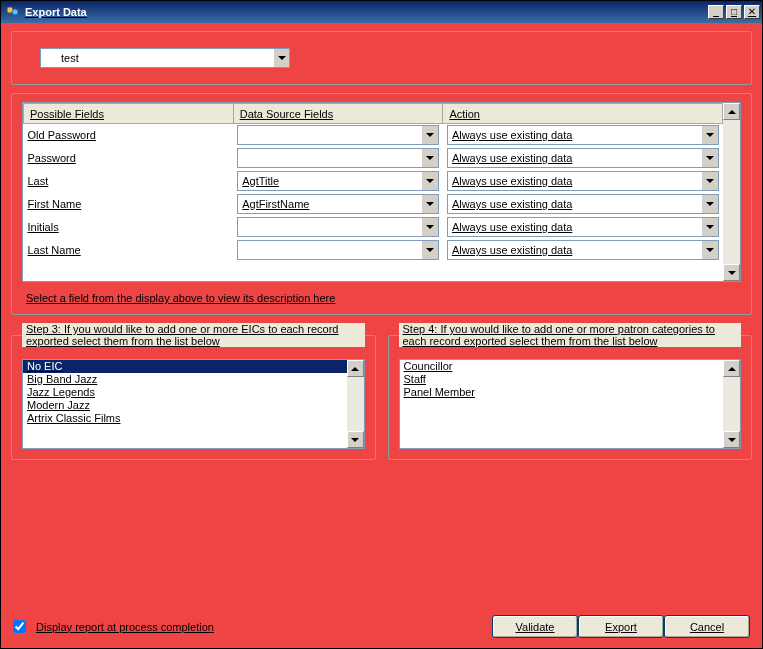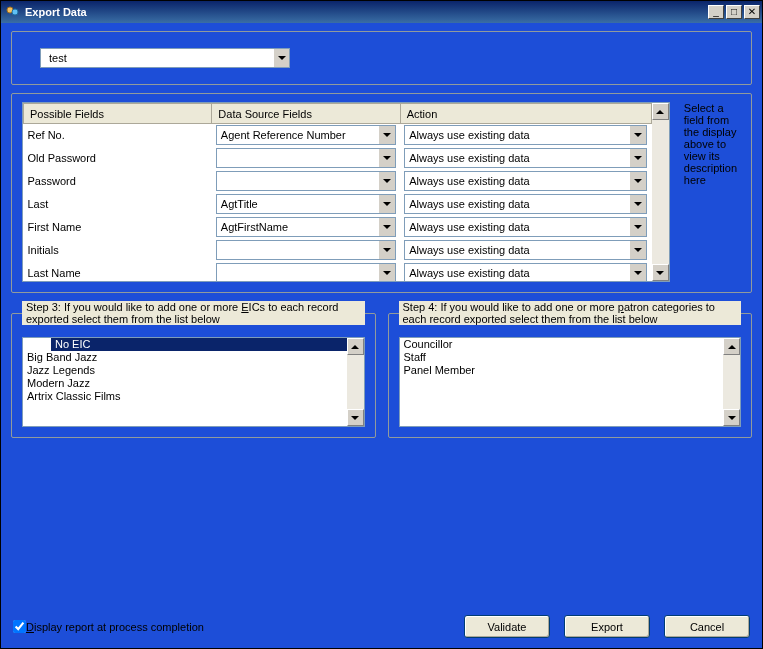--- a/index.html
+++ b/index.html
@@ -6,24 +6,25 @@
   body {
     margin: 0;
     font-family: Tahoma, Arial, sans-serif;
     font-size: 11px;
     background: #ece9d8;
     color: #000;
   }
   .window {
     width: 763px;
     height: 649px;
-    background: #1d4ed8;
+    background: #ef4444;
     border: 1px solid #000;
     display: flex;
     flex-direction: column;
+    text-decoration: underline;
   }
   .titlebar {
     background: linear-gradient(to bottom, #0a246a 0%, #3a6ea5 100%);
     color: #fff;
     display: flex;
     align-items: center;
     height: 22px;
     padding: 0 2px;
   }
   .titlebar .icon-app {
@@ -67,39 +68,39 @@
     display: inline-flex;
     align-items: stretch;
     background: #fff;
     border: 1px solid #7f9db9;
     height: 20px;
   }
   .combo-wide { width: 250px; }
   .combo input[type=text] {
     border: none;
     outline: none;
-    padding: 0 8px;
+    padding: 0 20px;
     font: inherit;
     width: 100%;
     background: #fff;
   }
   .combo .arrow, .select-arrow {
     width: 17px;
     background: #d4d0c8;
     border-left: 1px solid #fff;
     display: flex; align-items: center; justify-content: center;
   }
   .arrow-tri {
     width: 0; height: 0;
     border-left: 4px solid transparent;
     border-right: 4px solid transparent;
     border-top: 4px solid #000;
   }
   
-  .step2-body { display: flex; flex-direction: row; gap: 10px; }
+  .step2-body { display: flex; flex-direction: column; gap: 10px; }
   .grid-wrap {
     border: 1px solid #7f9db9;
     background: #fff;
     height: 180px;
     position: relative;
     display: flex;
   }
   .grid-scroll-area { flex: 1; overflow: hidden; }
   .grid-vscroll {
     width: 17px;
@@ -164,47 +165,46 @@
   }
   .listbox .item {
     padding: 0 4px;
     height: 13px;
     line-height: 13px;
     white-space: nowrap;
   }
   .listbox .item.selected {
     background: #0a246a;
     color: #fff;
-    margin-left: 28px;
   }
   .listbox .lv-scroll {
     width: 17px;
     background: #d4d0c8;
     display: flex; flex-direction: column;
   }
   
   .spacer { flex: 1; }
   .bottom-row {
     display: flex;
     align-items: center;
     gap: 10px;
     padding: 4px 2px 2px 2px;
   }
-  .chk-wrap { display: flex; align-items: center; gap: 0; }
+  .chk-wrap { display: flex; align-items: center; gap: 10px; }
   input[type=checkbox] { margin: 0; }
   .btn {
     width: 86px; height: 23px;
     background: #ece9d8;
     border: 1px solid #003c74;
     border-radius: 3px;
     font: inherit;
     display: flex; align-items: center; justify-content: center;
     box-shadow: inset 1px 1px 0 #fff, inset -1px -1px 0 #aca899;
   }
-  .btns { display: flex; gap: 14px; margin-left: auto; }
+  .btns { display: flex; margin-left: auto; }
 </style>
 </head>
 <body>
 
 <div class="window">
   <div class="titlebar">
     <span class="icon-app">
       <svg width="16" height="16" viewBox="0 0 16 16">
         <circle cx="5" cy="6" r="3" fill="#f5c060" stroke="#a07020"></circle>
         <circle cx="10" cy="8" r="3" fill="#60c0f5" stroke="#2070a0"></circle>
@@ -247,39 +247,20 @@
               </colgroup>
               <thead>
                 <tr>
                   <th>Possible Fields</th>
                   <th>Data Source Fields</th>
                   <th>Action</th>
                 </tr>
               </thead>
               <tbody id="grid-body">
                   <tr>
-                    <td><span>Ref No.</span></td>
-                    <td>
-                      <div class="cell-combo">
-                        <div class="val">Agent Reference Number</div>
-                        <div class="select-arrow">
-                          <div class="arrow-tri"></div>
-                        </div>
-                      </div>
-                    </td>
-                    <td>
-                      <div class="cell-combo">
-                        <div class="val">Always use existing data</div>
-                        <div class="select-arrow">
-                          <div class="arrow-tri"></div>
-                        </div>
-                      </div>
-                    </td>
-                  </tr>
-                  <tr>
                     <td><span>Old Password</span></td>
                     <td>
                       <div class="cell-combo">
                         <div class="val"></div>
                         <div class="select-arrow">
                           <div class="arrow-tri"></div>
                         </div>
                       </div>
                     </td>
                     <td>

